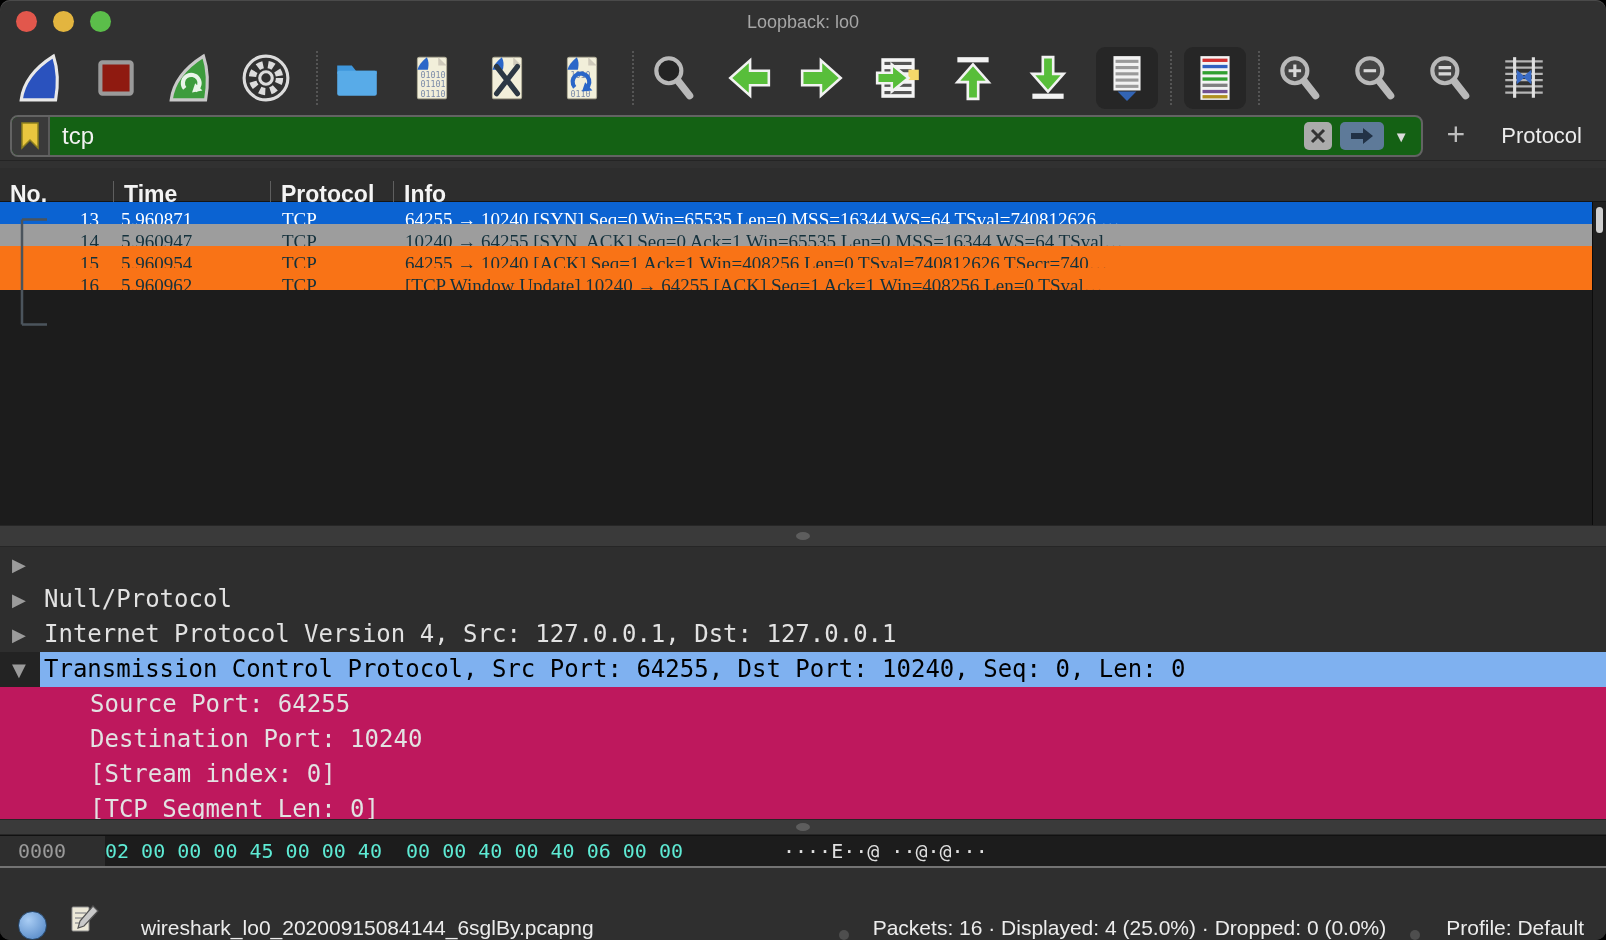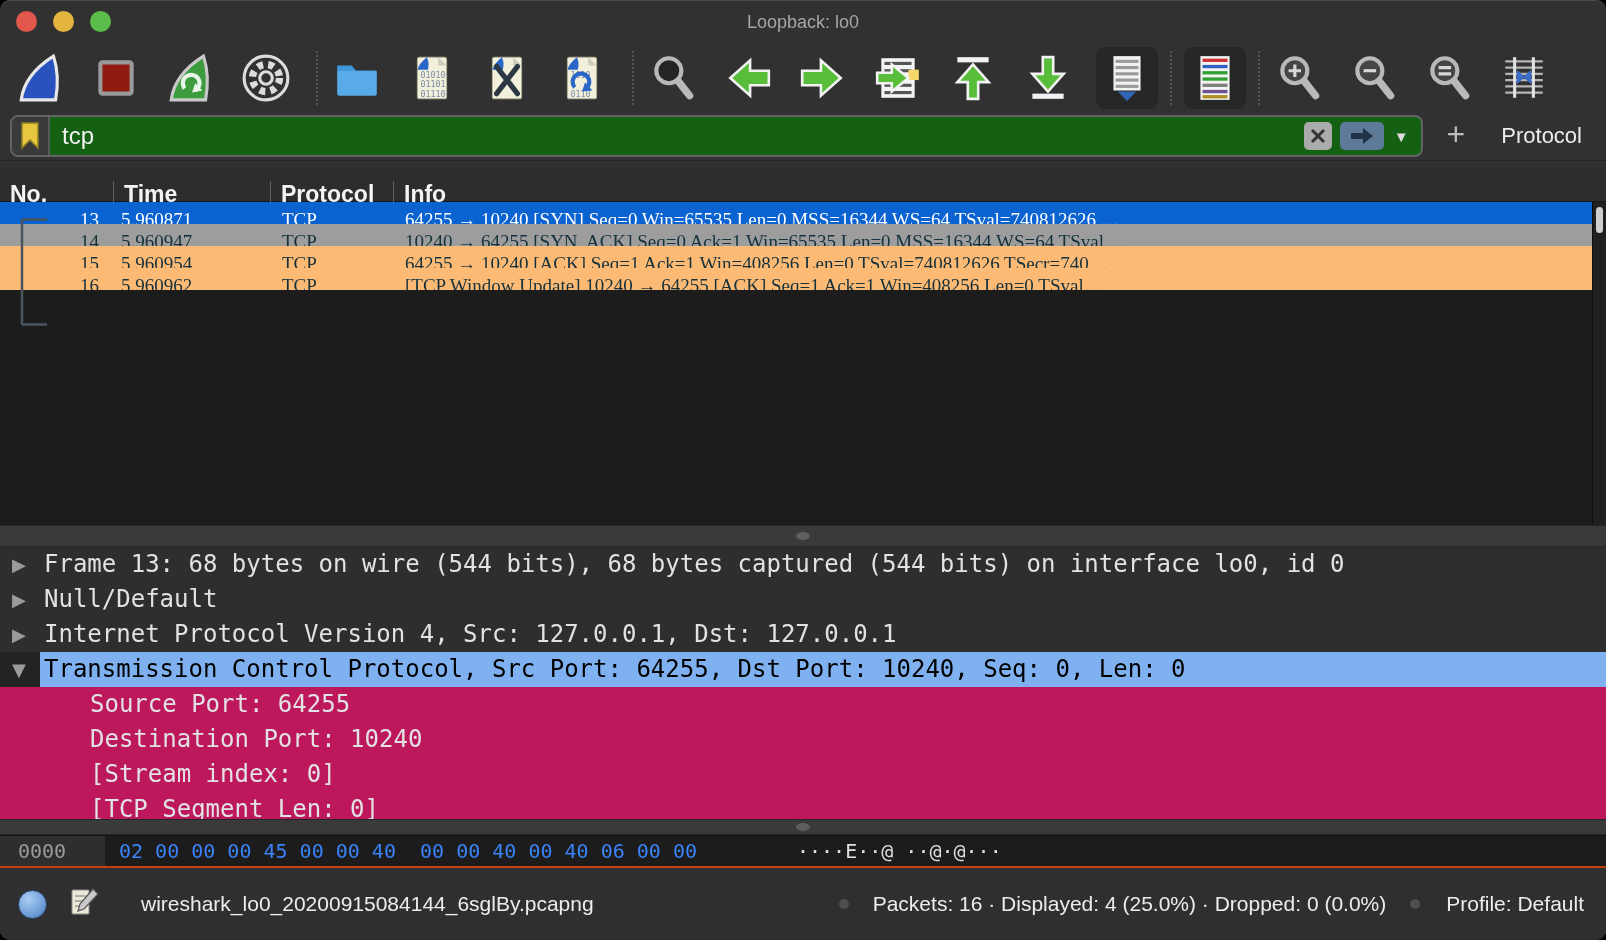--- a/index.html
+++ b/index.html
@@ -39,44 +39,44 @@
   .phdr .hcell{color:#f4f4f4;font-size:23px;font-weight:600;padding:0 0 4px 10px;border-left:1px solid #5f5f5f;height:26px;}
   .phdr .hcell:first-child{border-left:none;margin-top:20px;}
   .prows{position:relative;flex:0 0 auto;}
   .prow{display:grid;grid-template-columns:113px 157px 123px 1fr;height:22px;line-height:35px;font-family:Liberation Serif, serif;font-size:19px;white-space:pre;overflow:hidden;}
   .prow .c-no{text-align:right;padding-right:14px;}
   .prow .c-time{padding-left:8px;}
   .prow .c-proto{padding-left:12px;}
   .prow .c-info{padding-left:12px;overflow:hidden;}
   .prow.selected{background:#0b63d2;color:#ffffff;}
   .prow.gray{background:#9d9d9d;color:#14313c;}
-  .prow.lavender{background:#fdba74;color:#14313c;}
+  .prow.lavender{background:#f97316;color:#14313c;}
   .bracket{position:absolute;left:0;top:0;pointer-events:none;}
   .pempty{flex:1 1 auto;background:#1c1c1c;}
   .vscroll{position:absolute;right:0;top:41px;bottom:0;width:13px;background:#202020;border-left:1px solid #0c0c0c;}
   .vthumb{position:absolute;top:5px;left:3px;width:7px;height:26px;background:#cfcfcf;border-radius:4px;}
   
   .splitter{background:#3a3a3a;border-top:1px solid #262626;border-bottom:1px solid #262626;position:relative;}
   .sp1{height:20px;flex:0 0 20px;}
   .sp2{height:14px;flex:0 0 14px;}
   .sdot{position:absolute;left:50%;top:50%;transform:translate(-50%,-50%);width:14px;height:8px;border-radius:50%;background:#5d5d5d;}
   
   .details{height:272px;flex:0 0 272px;background:#232323;overflow:hidden;font-family:"DejaVu Sans Mono",monospace;font-size:24px;color:#e2e2e2;}
   .drow{height:35px;line-height:35px;position:relative;white-space:pre;padding-left:44px;}
   .drow.top{background:#2e2e2e;}
   .drow.child{padding-left:90px;background:#be185d;}
   .drow.selected{background:linear-gradient(90deg,#232323 40px,#7fb1f0 40px);color:#000;}
   .twisty{position:absolute;left:12px;top:0;width:26px;color:#9b9b9b;font-size:18px;font-family:"DejaVu Sans",sans-serif;}
   
   .hexpane{height:30px;flex:0 0 30px;background:#1c1c1c;display:flex;font-family:"DejaVu Sans Mono",monospace;font-size:20px;line-height:30px;white-space:pre;border-top:1px solid #111;}
   .hoff{width:105px;flex:0 0 105px;background:#2e2e2e;color:#9a9a9a;padding-left:18px;box-sizing:border-box;}
-  .hbytes{color:#3b82f6;padding-left:14px;}
+  .hbytes{color:#5eead4;}
   .hascii{color:#e0e0e0;margin-left:100px;}
   
-  .statusbar{height:72px;flex:0 0 72px;background:#2f2f2f;border-top:2px solid #c2410c;display:flex;align-items:center;color:#ececec;font-size:21px;}
+  .statusbar{height:72px;flex:0 0 72px;background:#2f2f2f;border-top:2px solid #737373;display:flex;align-items:flex-end;color:#ececec;font-size:21px;}
   .expert{width:27px;height:27px;border-radius:50%;margin-left:18px;background:radial-gradient(circle at 35% 30%,#a9cdf4,#4a7fc0);border:1px solid #27496e;flex:0 0 auto;}
   .comment{margin-left:22px;flex:0 0 auto;}
   .fname{margin-left:42px;flex:0 0 auto;}
   .sbspacer{flex:1 1 auto;}
   .sbdot{width:10px;height:10px;border-radius:50%;background:#4e4e4e;flex:0 0 auto;}
   .packets{margin:0 24px;flex:0 0 auto;}
   .profile{margin:0 22px 0 26px;flex:0 0 auto;}
 </style>
 </head>
 <body>
@@ -316,22 +316,22 @@
     <div class="vscroll">
       <div class="vthumb"></div>
     </div>
   </div>
 
   <div class="splitter sp1">
       <div class="sdot"></div>
     </div>
 
   <div class="details">
-      <div class="drow top"><span class="twisty">▶</span><span>Frame 13: 68 bytes on wire (544 bits), 68 bytes captured (544 bits) on interface lo0, id 0</span></div>
-      <div class="drow top"><span class="twisty">▶</span><span>Null/Default</span></div>
+      <div class="drow top"><span class="twisty">▶</span></div>
+      <div class="drow top"><span class="twisty">▶</span><span>Null/Protocol</span></div>
       <div class="drow top"><span class="twisty">▶</span><span>Internet Protocol Version 4, Src: 127.0.0.1, Dst: 127.0.0.1</span></div>
       <div class="drow top selected"><span class="twisty">▼</span><span>Transmission Control Protocol, Src Port: 64255, Dst Port: 10240, Seq: 0, Len: 0</span></div>
       <div class="drow child"><span>Source Port: 64255</span></div>
       <div class="drow child"><span>Destination Port: 10240</span></div>
       <div class="drow child"><span>[Stream index: 0]</span></div>
       <div class="drow child"><span>[TCP Segment Len: 0]</span></div>
     </div>
 
   <div class="splitter sp2">
       <div class="sdot"></div>

